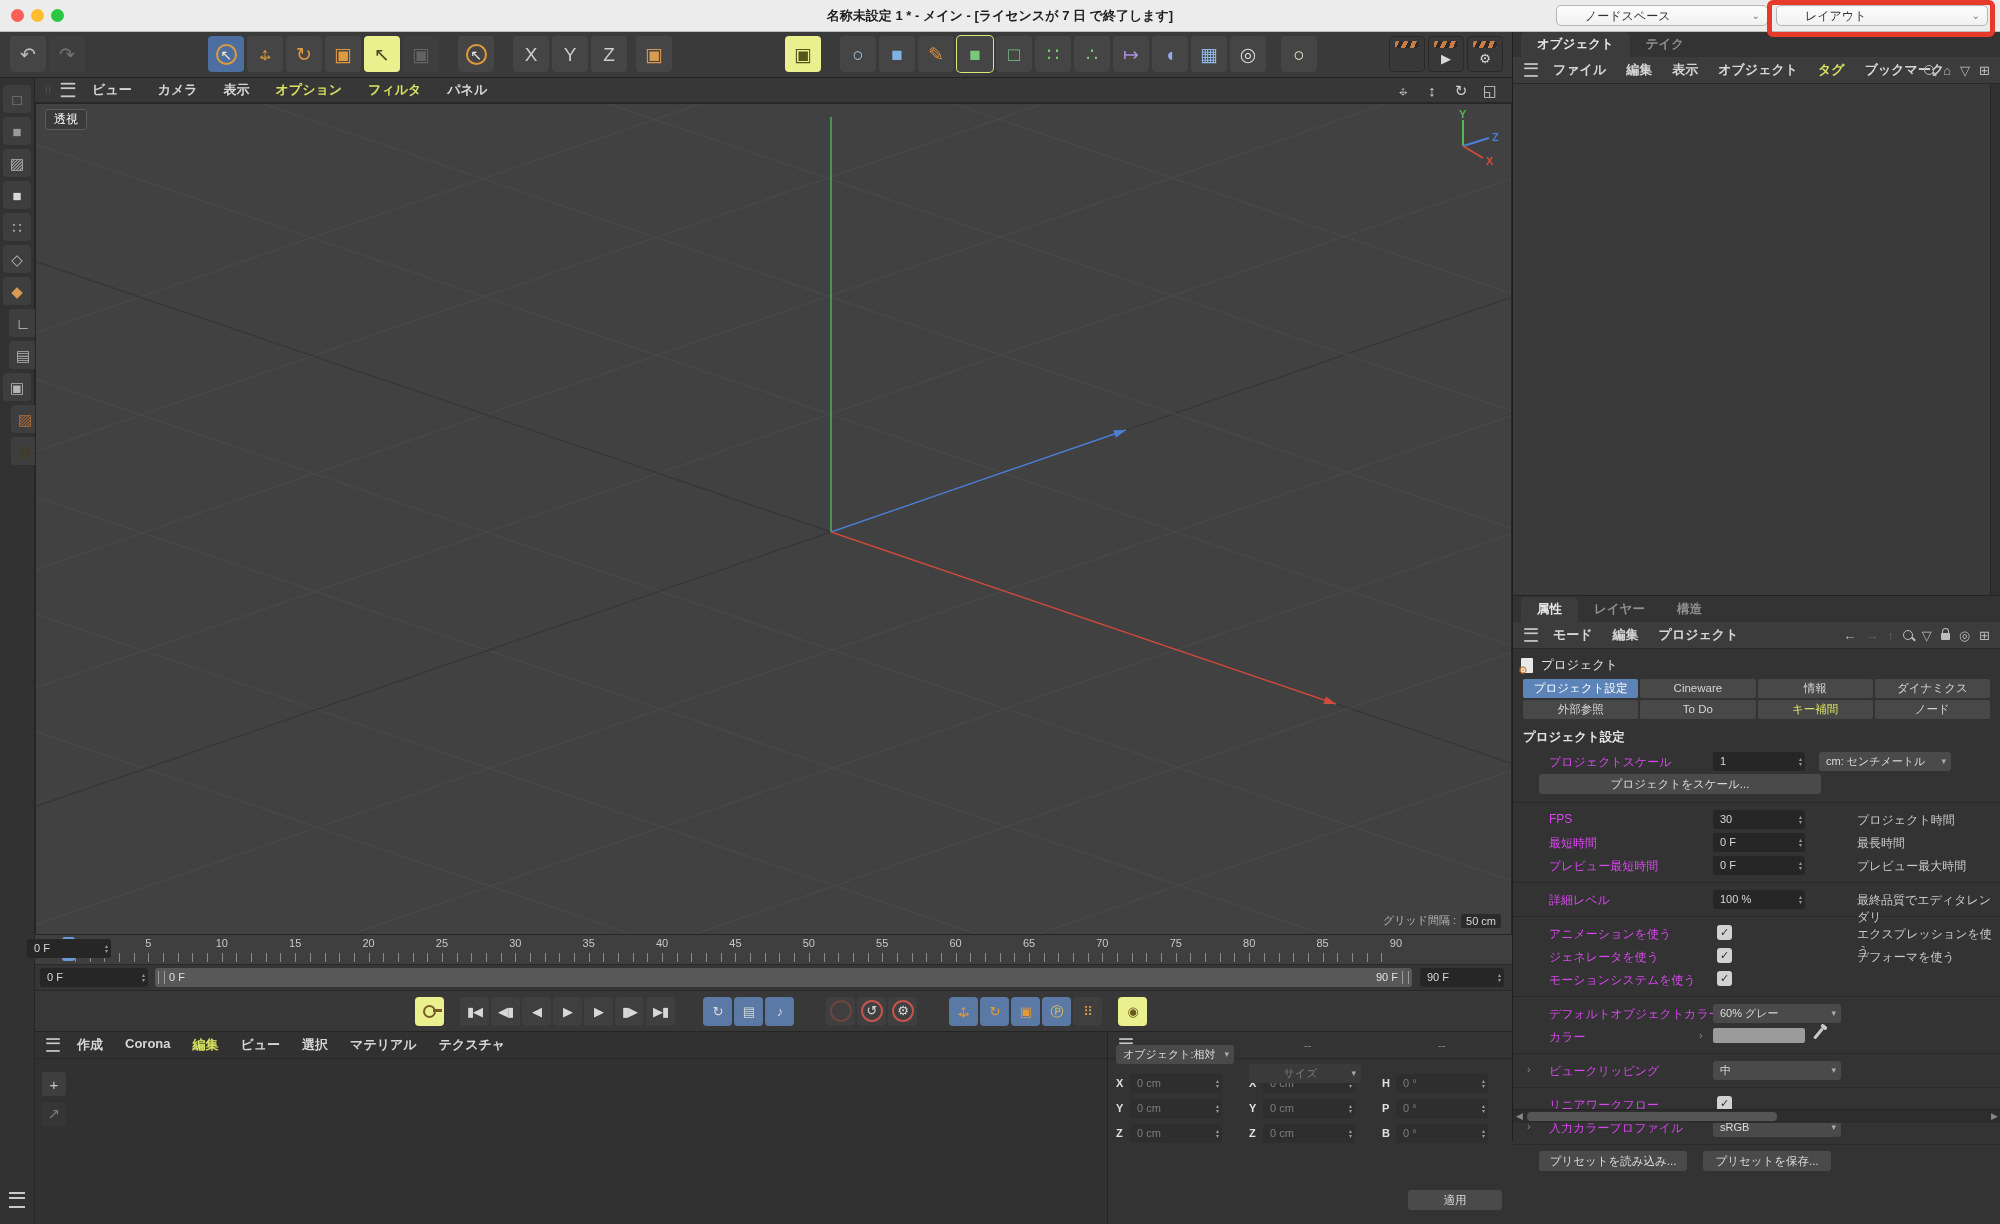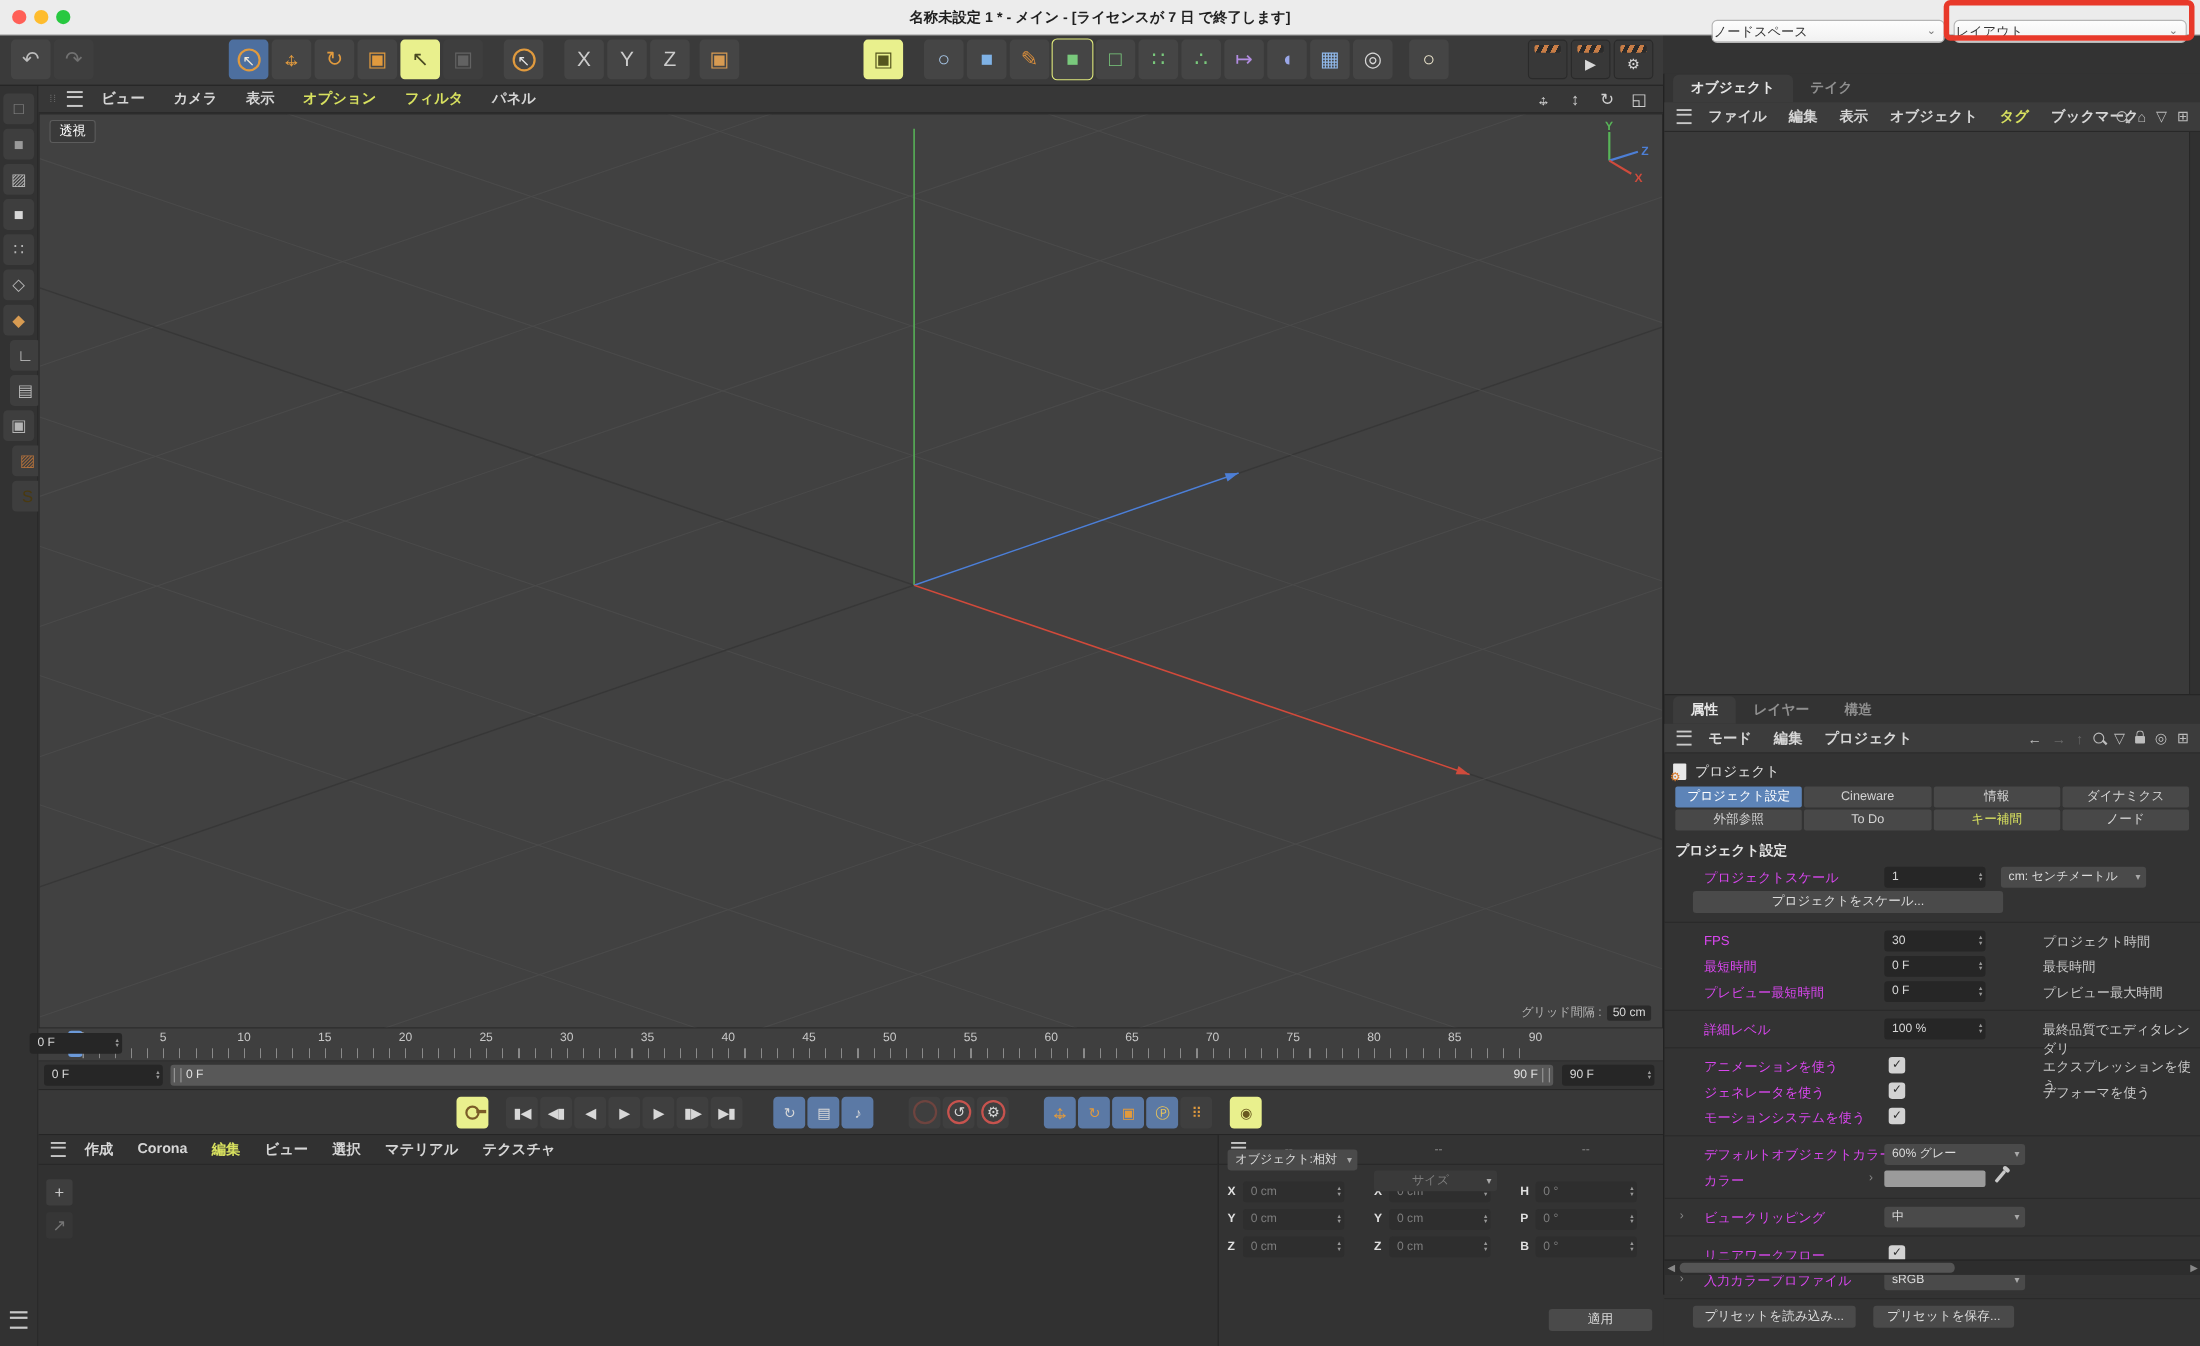--- a/index.html
+++ b/index.html
@@ -3,22 +3,22 @@
 <meta charset="utf-8">
 <style>
   html,body{margin:0;padding:0;background:#2c2c2c;width:2000px;height:1224px;overflow:hidden;
     font-family:"Liberation Sans","DejaVu Sans",sans-serif;-webkit-font-smoothing:antialiased;}
   .win{position:absolute;left:0;top:0;width:2000px;height:1224px;background:#333;}
   
   .titlebar{position:absolute;left:0;top:0;width:2000px;height:31px;background:#ececec;border-bottom:1px solid #bcbcbc;z-index:5;}
   .tl{position:absolute;top:9px;width:13px;height:13px;border-radius:50%;}
   .tl.r{left:11px;background:#ff5f57}.tl.y{left:31px;background:#febc2e}.tl.g{left:51px;background:#28c840}
   .wtitle{position:absolute;left:0;right:0;top:7px;text-align:center;font-size:13px;font-weight:bold;color:#1f1f1f;}
-  .tb-select{position:absolute;top:18px;height:21px;background:linear-gradient(#fdfdfd,#f1f1f1);border:1px solid #b5b5b5;
-    border-radius:5px;font-size:12px;color:#333;line-height:20px;padding:0 1px;box-sizing:border-box;}
+  .tb-select{position:absolute;top:5px;height:21px;background:linear-gradient(#fdfdfd,#f1f1f1);border:1px solid #b5b5b5;
+    border-radius:5px;font-size:12px;color:#333;line-height:20px;padding:0 28px;box-sizing:border-box;}
   .tb-select .chev{position:absolute;right:7px;top:0;color:#777;font-size:10px;}
   .annot{position:absolute;left:1767px;top:0px;width:228px;height:37px;border:5px solid #e8392a;border-radius:6px;
     box-sizing:border-box;z-index:60;pointer-events:none;}
   
   .toolbar{position:absolute;left:0;top:31px;width:1512px;height:46px;background:#3a3a3a;border-bottom:1px solid #242424;
     display:flex;align-items:center;z-index:2;}
   .tile{width:36px;height:36px;background:#454545;border-radius:4px;margin-right:3px;display:flex;align-items:center;
     justify-content:center;position:relative;flex:0 0 auto;}
   .tile .g{font-size:19px;line-height:1;color:#cfcfcf;}
   .st-blue{background:#4d6f9f;} .st-yellow{background:#e9f08d;}
@@ -106,21 +106,21 @@
   .cm-head{position:absolute;top:7px;color:#8a8a8a;font-size:11px;}
   .cm-label{position:absolute;color:#e0e0e0;font-weight:bold;font-size:11px;}
   .cm-field{position:absolute;width:92px;}
   .cm-foot{position:absolute;bottom:14px;height:20px;}
   .dd{background:#4a4a4a;border-radius:3px;color:#dcdcdc;font-size:11px;height:19px;line-height:19px;padding:0 16px 0 7px;
     position:relative;box-sizing:border-box;white-space:nowrap;overflow:hidden;}
   .dd .chev{position:absolute;right:5px;top:0;font-size:9px;color:#aaa;}
   .dd.dim{background:#3a3a3a;color:#7d7d7d;}
   .btn{background:#4a4a4a;border-radius:3px;color:#dcdcdc;font-size:11.5px;height:20px;line-height:20px;text-align:center;box-sizing:border-box;}
   
-  .rpanel{position:absolute;left:1512px;top:31px;width:488px;height:1110px;background:#333;border-left:1px solid #1f1f1f;box-sizing:border-box;margin-top:36px;}
+  .rpanel{position:absolute;left:1512px;top:31px;width:488px;height:1110px;background:#333;border-left:1px solid #1f1f1f;box-sizing:border-box;}
   .tabs{height:26px;display:flex;align-items:flex-end;padding-left:8px;font-size:12.5px;font-weight:bold;}
   .tab{padding:4px 16px;color:#8f8f8f;}
   .tab.active{background:#3c3c3c;color:#e6e6e6;border-radius:5px 5px 0 0;}
   .pbar{height:26px;background:#3c3c3c;border-bottom:1px solid #282828;display:flex;align-items:center;padding-left:10px;position:relative;}
   .pbar .menu-row{gap:20px;margin-left:14px;}
   .icon-strip{position:absolute;right:10px;top:0;height:26px;display:flex;align-items:center;gap:9px;color:#bdbdbd;font-size:13px;}
   .icon-strip .dim{color:#666;}
   .i-mag{display:inline-block;width:8px;height:8px;border:1.7px solid currentColor;border-radius:50%;position:relative;}
   .i-mag::after{content:"";position:absolute;left:7px;top:7px;width:5px;height:1.7px;background:currentColor;transform:rotate(45deg);}
   .i-lock{display:inline-block;width:9px;height:7px;background:currentColor;border-radius:1px;position:relative;margin-top:5px;}

